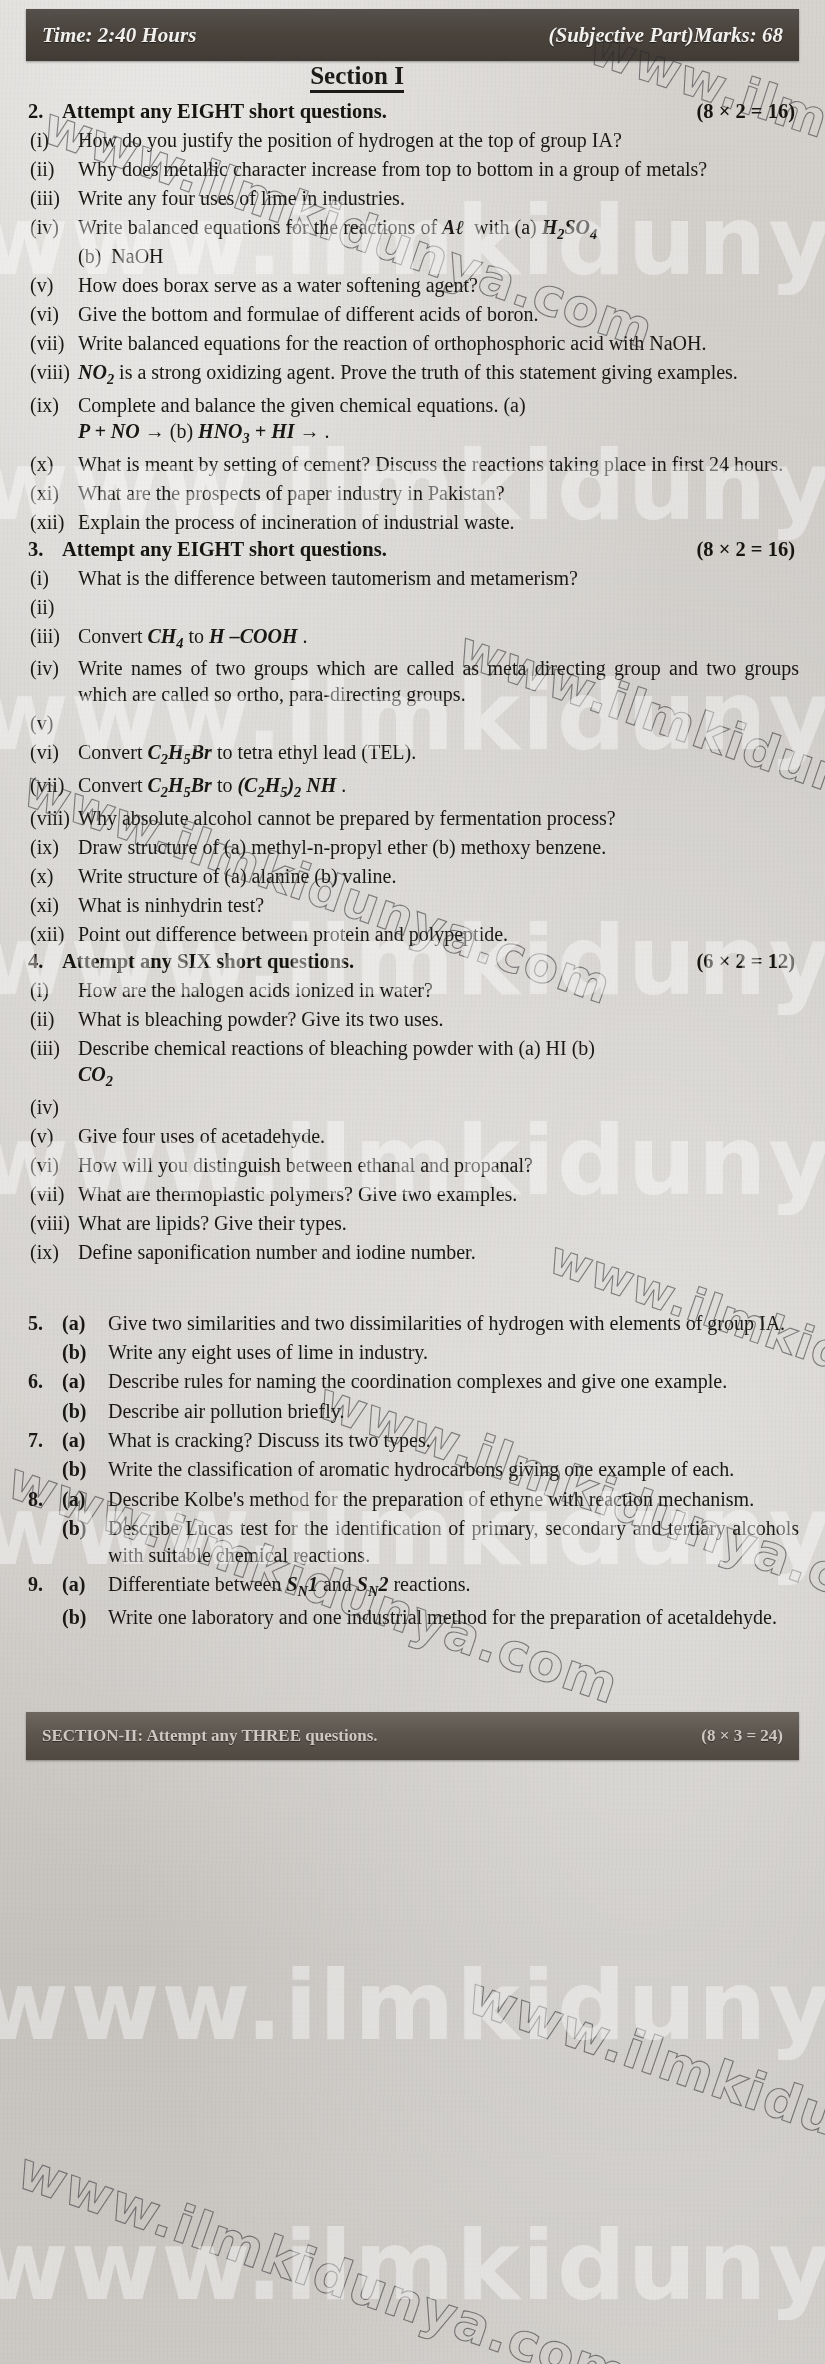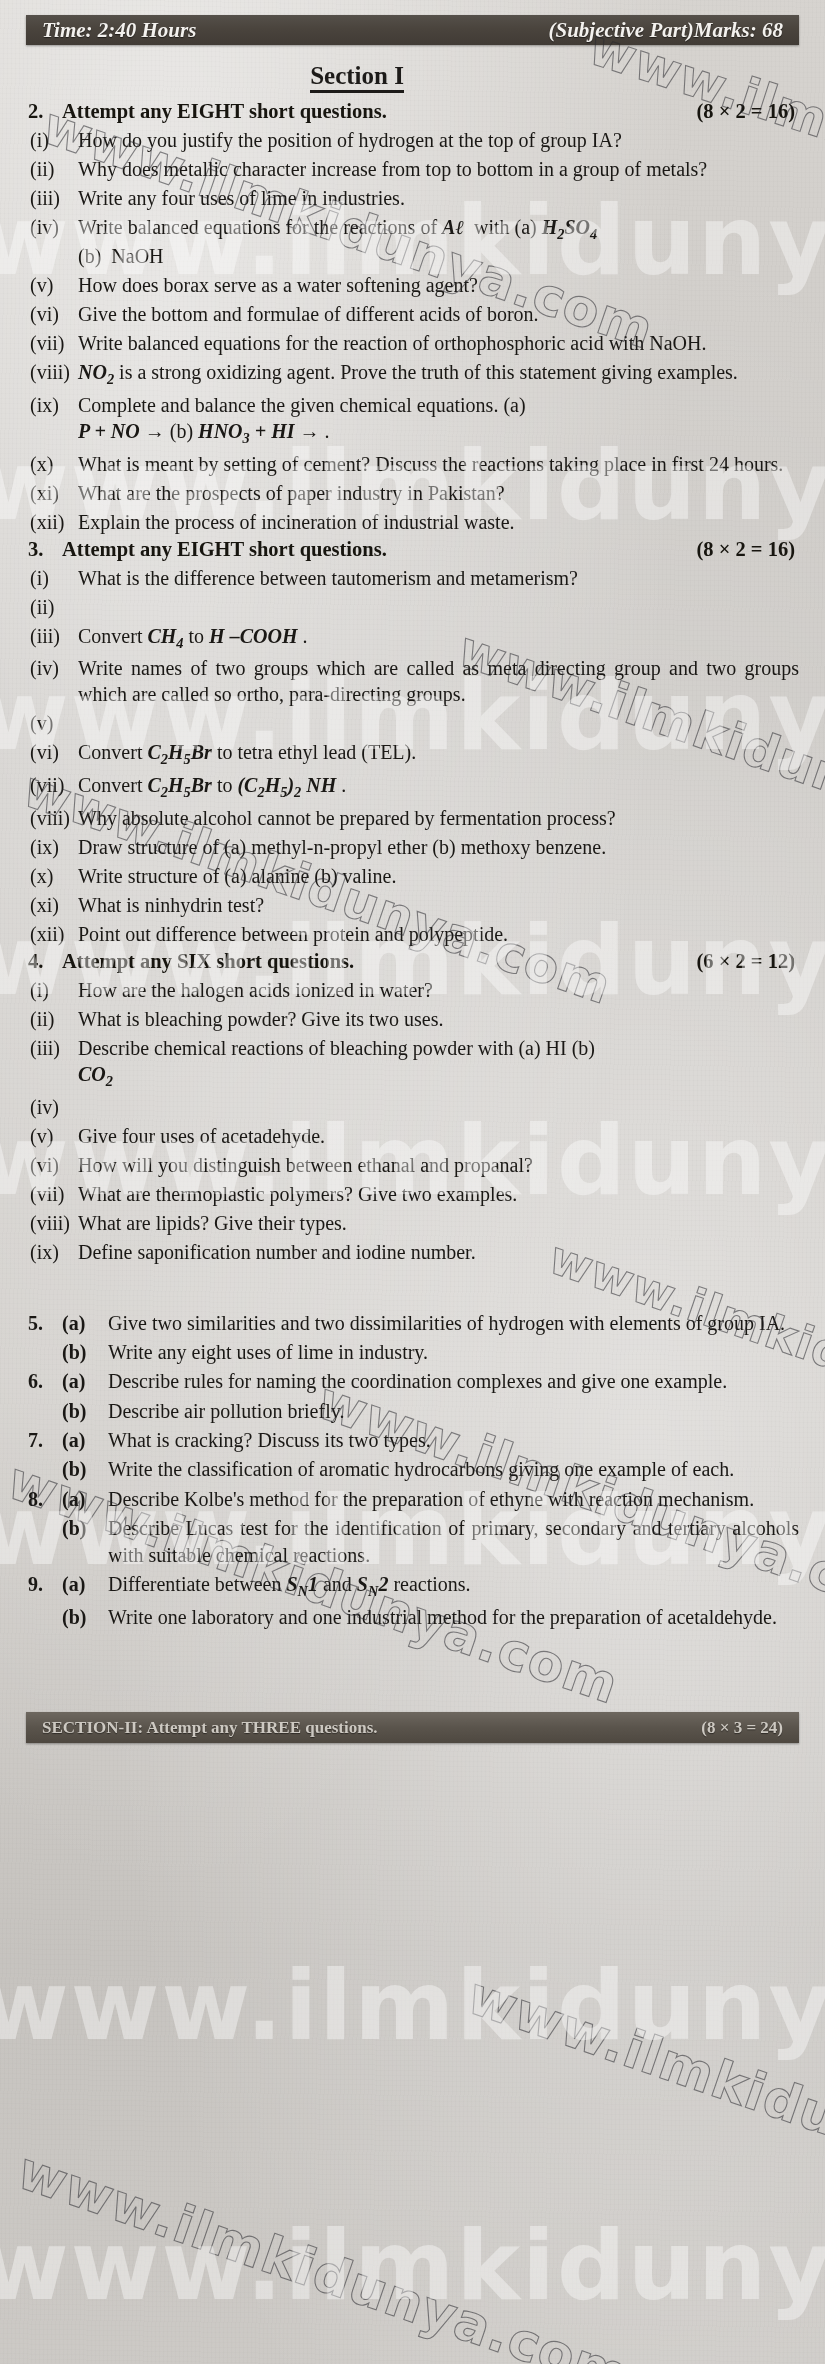--- a/index.html
+++ b/index.html
@@ -75,38 +75,38 @@
     z-index: 2;
   }
   .bar-inner {
     display: flex;
     align-items: center;
     height: 100%;
     padding: 0 16px;
     box-sizing: border-box;
   }
   .bar-top {
-    top: 15px;
-    height: 30px;
+    top: 9px;
+    height: 52px;
   }
   .bar-top .bi {
     font-style: italic;
     font-weight: 700;
     font-size: 21px;
     color: #f3f1ee;
     text-shadow: 0 1px 1px rgba(0,0,0,0.55);
     font-family: "Liberation Serif", serif;
   }
   .bar-top .left { flex: 0 0 auto; }
   .bar-top .mid  { flex: 1 1 auto; text-align: right; }
   .bar-top .right{ flex: 0 0 auto; }
 
   .bar-sec2 {
     top: 1712px;
-    height: 31px;
+    height: 48px;
     background: linear-gradient(180deg, #6d675f 0%, #5a544c 50%, #4e4840 100%);
   }
   .bar-sec2 .bi {
     font-weight: 700;
     font-size: 17px;
     color: #d7d3cc;
     text-shadow: 0 1px 1px rgba(0,0,0,0.5);
     font-family: "Liberation Serif", serif;
     opacity: 0.92;
   }

